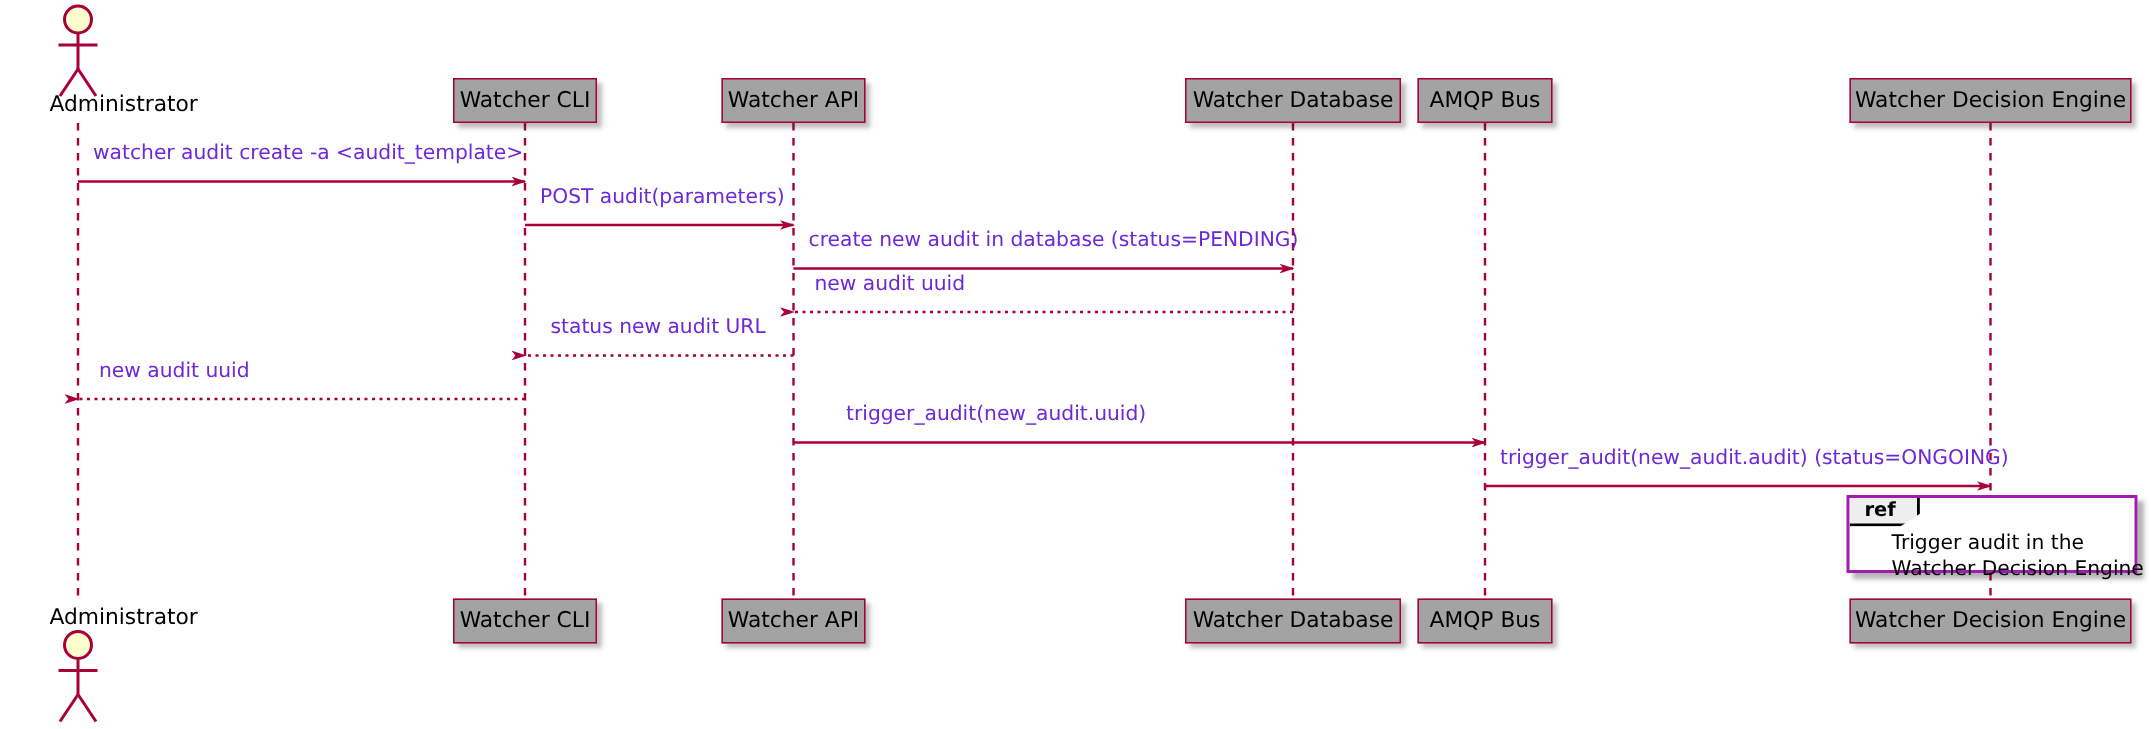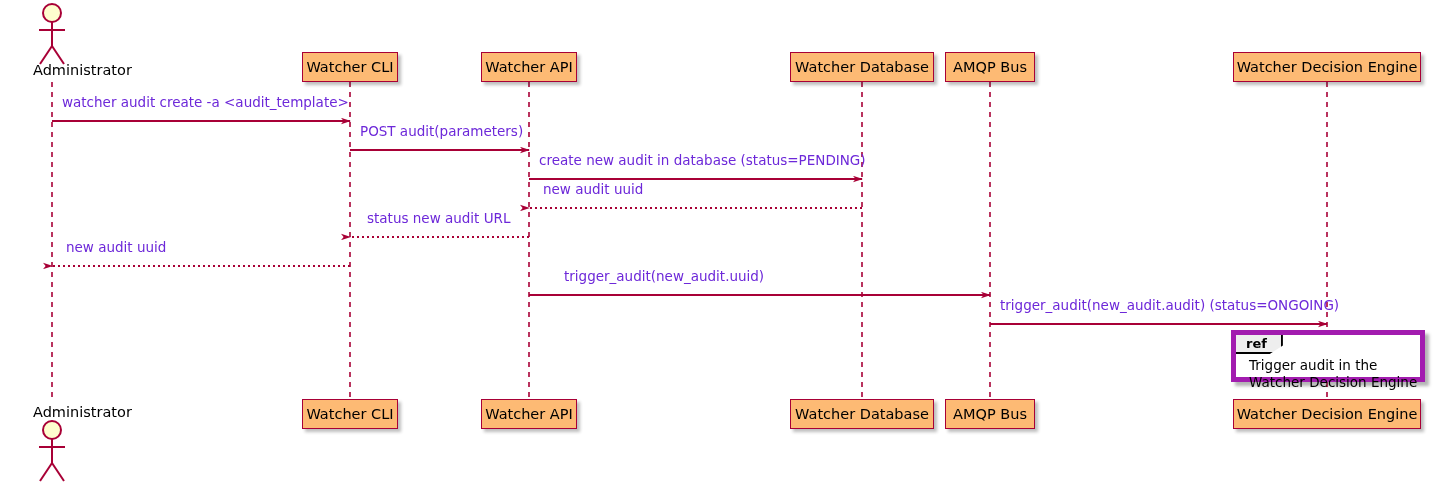--- a/index.html
+++ b/index.html
@@ -20,21 +20,21 @@
   }
   #svg-layer {
     position: absolute;
     left: 0;
     top: 0;
     width: 1434px;
     height: 486px;
   }
   .participant-box {
     position: absolute;
-    background: #fdba74;
+    background: #a3a3a3;
     border: 1.5px solid #A80036;
     box-shadow: 3px 3px 3px rgba(40,40,40,0.30);
     box-sizing: border-box;
     display: flex;
     align-items: center;
     justify-content: center;
     color: #000000;
     font-size: 14.5px;
     white-space: nowrap;
     padding: 0 10px;
@@ -49,21 +49,21 @@
   .msg-label {
     position: absolute;
     font-size: 13.5px;
     color: #6d28d9;
     white-space: nowrap;
     line-height: 1;
   }
   .ref-frame {
     position: absolute;
     background: #FFFFFF;
-    border: 5px solid #a21caf;
+    border: 2px solid #a21caf;
     box-shadow: 4px 4px 3px rgba(40,40,40,0.35);
     box-sizing: border-box;
   }
   .ref-tag {
     position: absolute;
     left: 0;
     top: 0;
     height: 19px;
     background: #EEEEEE;
     border-right: 2px solid #000000;
@@ -76,21 +76,21 @@
     display: flex;
     align-items: center;
     clip-path: polygon(0 0, 100% 0, 100% 55%, 72% 100%, 0 100%);
   }
   .ref-body {
     position: absolute;
     left: 0;
     top: 22px;
     right: 0;
     bottom: 0;
-    padding-left: 13px;
+    padding-left: 28px;
     font-size: 13.5px;
     color: #000000;
     line-height: 1.25;
   }
   .ref-line { white-space: nowrap; }
 </style>
 </head>
 <body>
 
 <div id="diagram">

